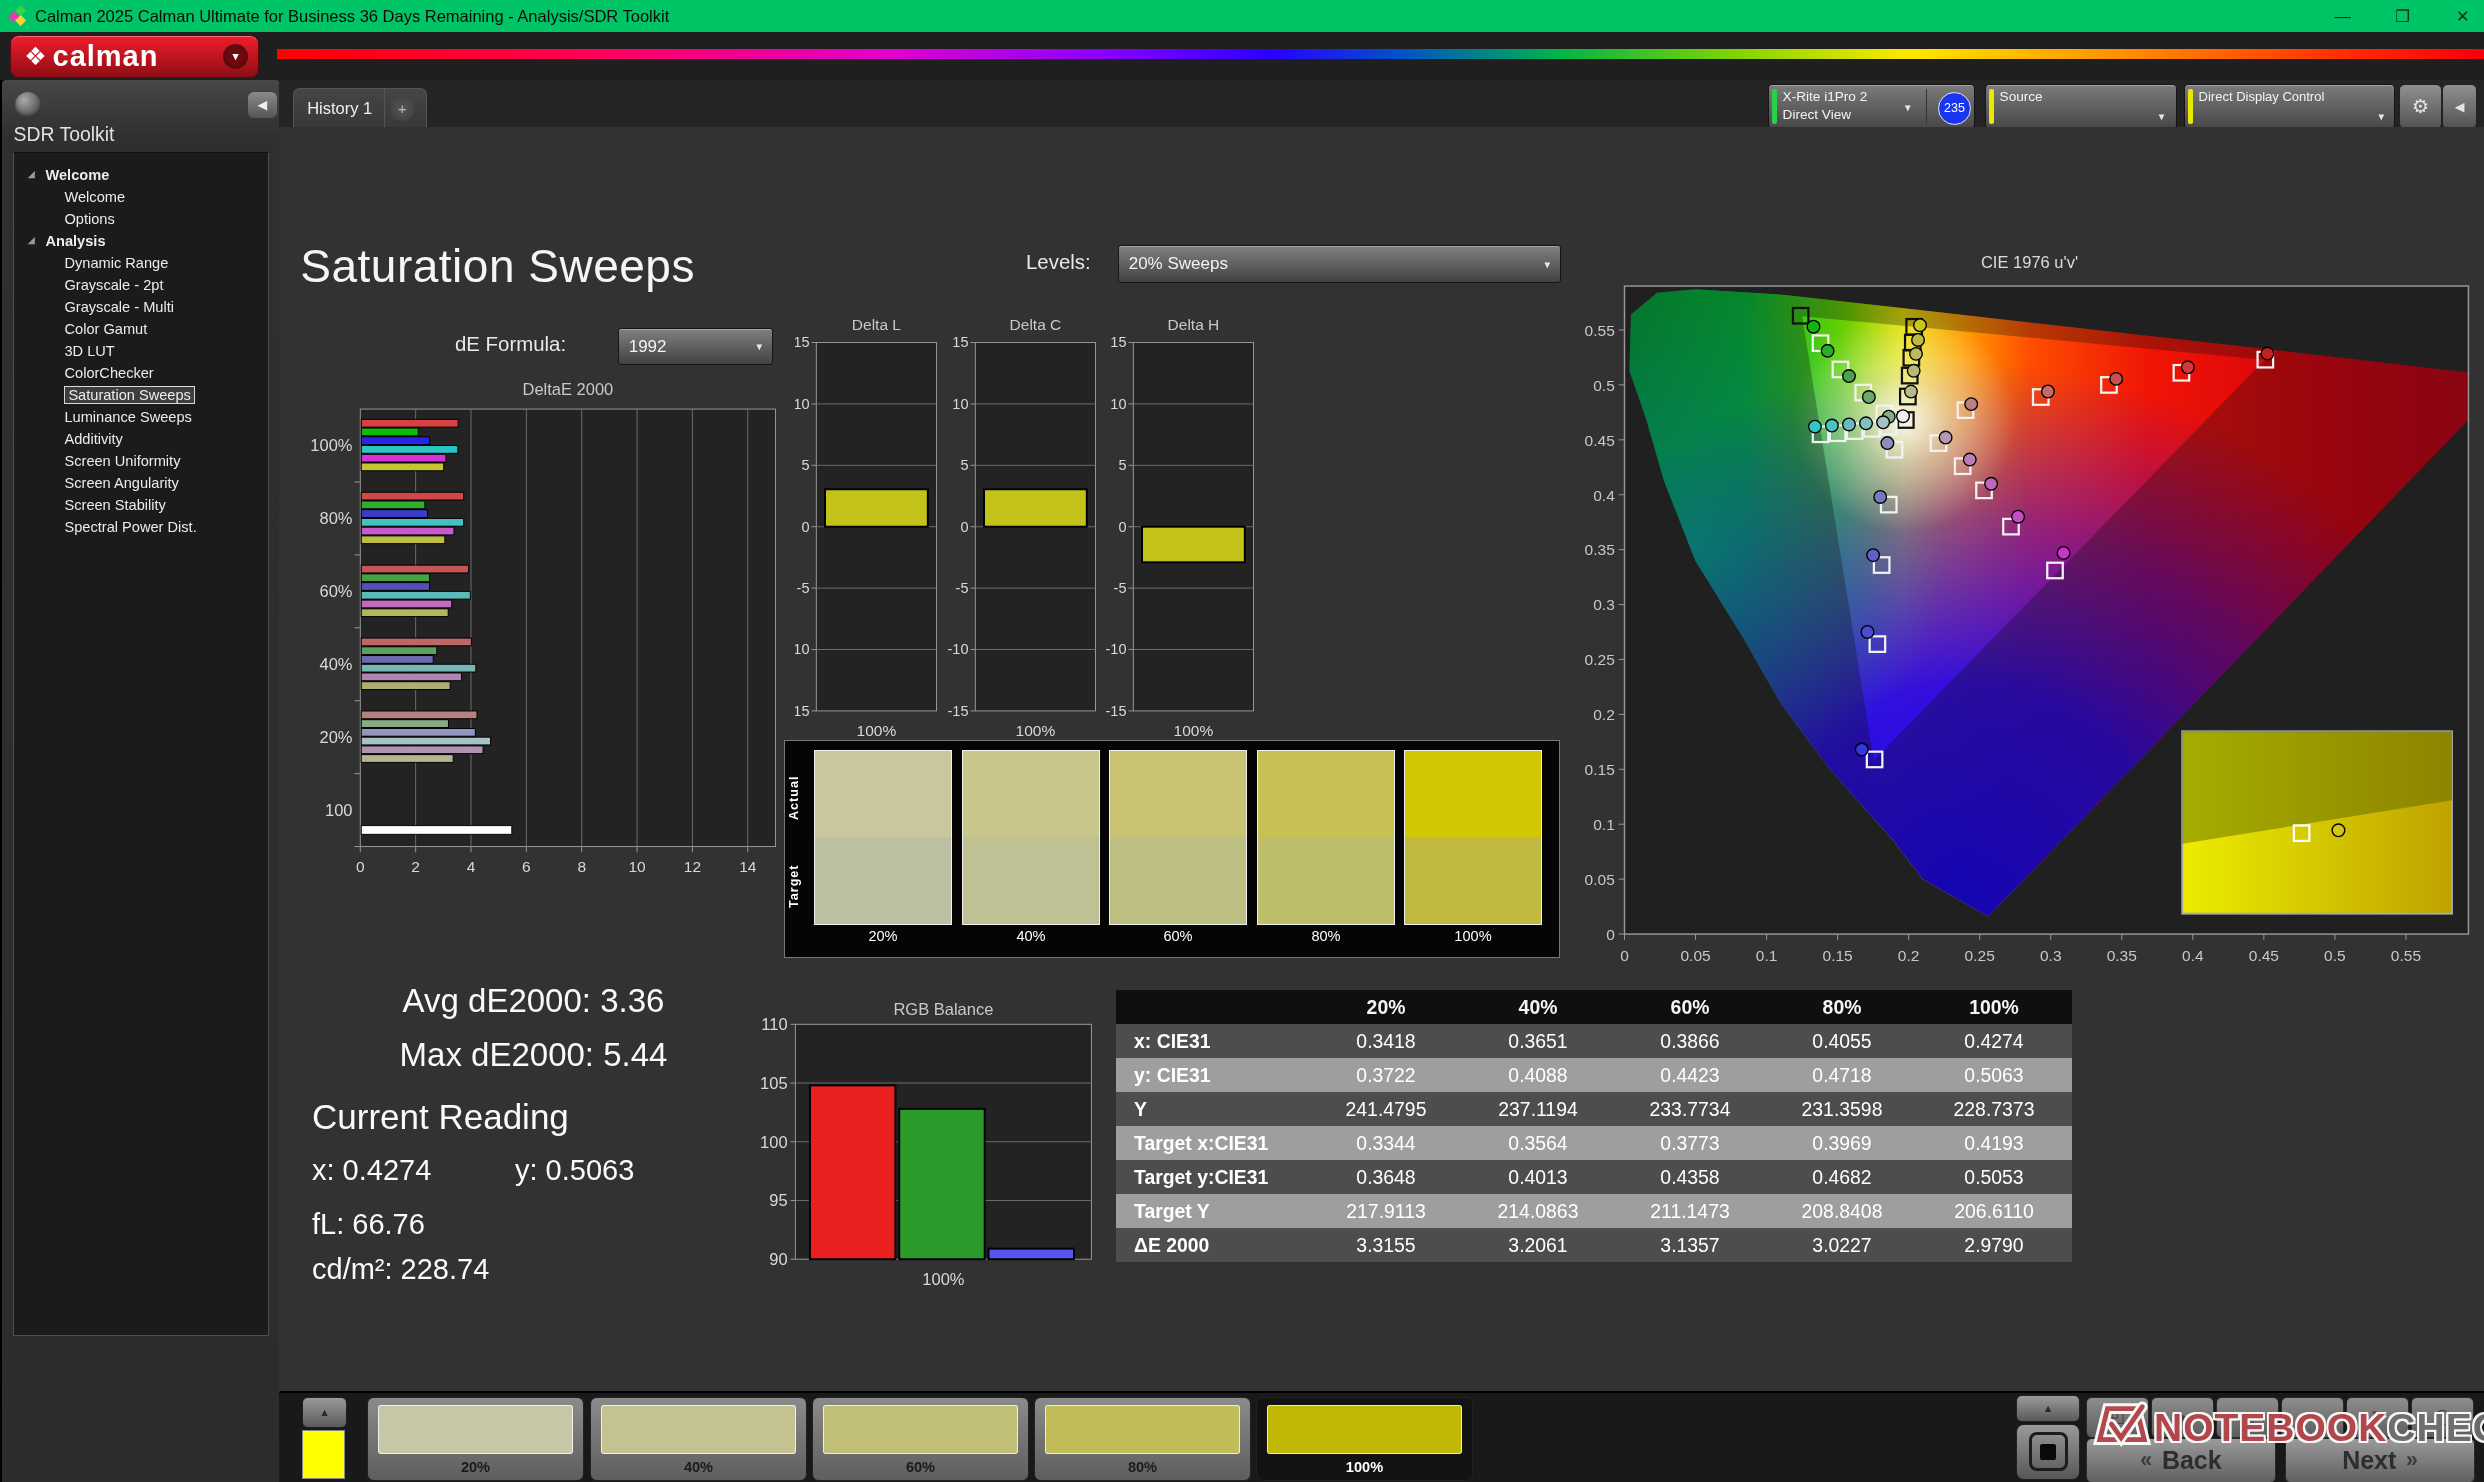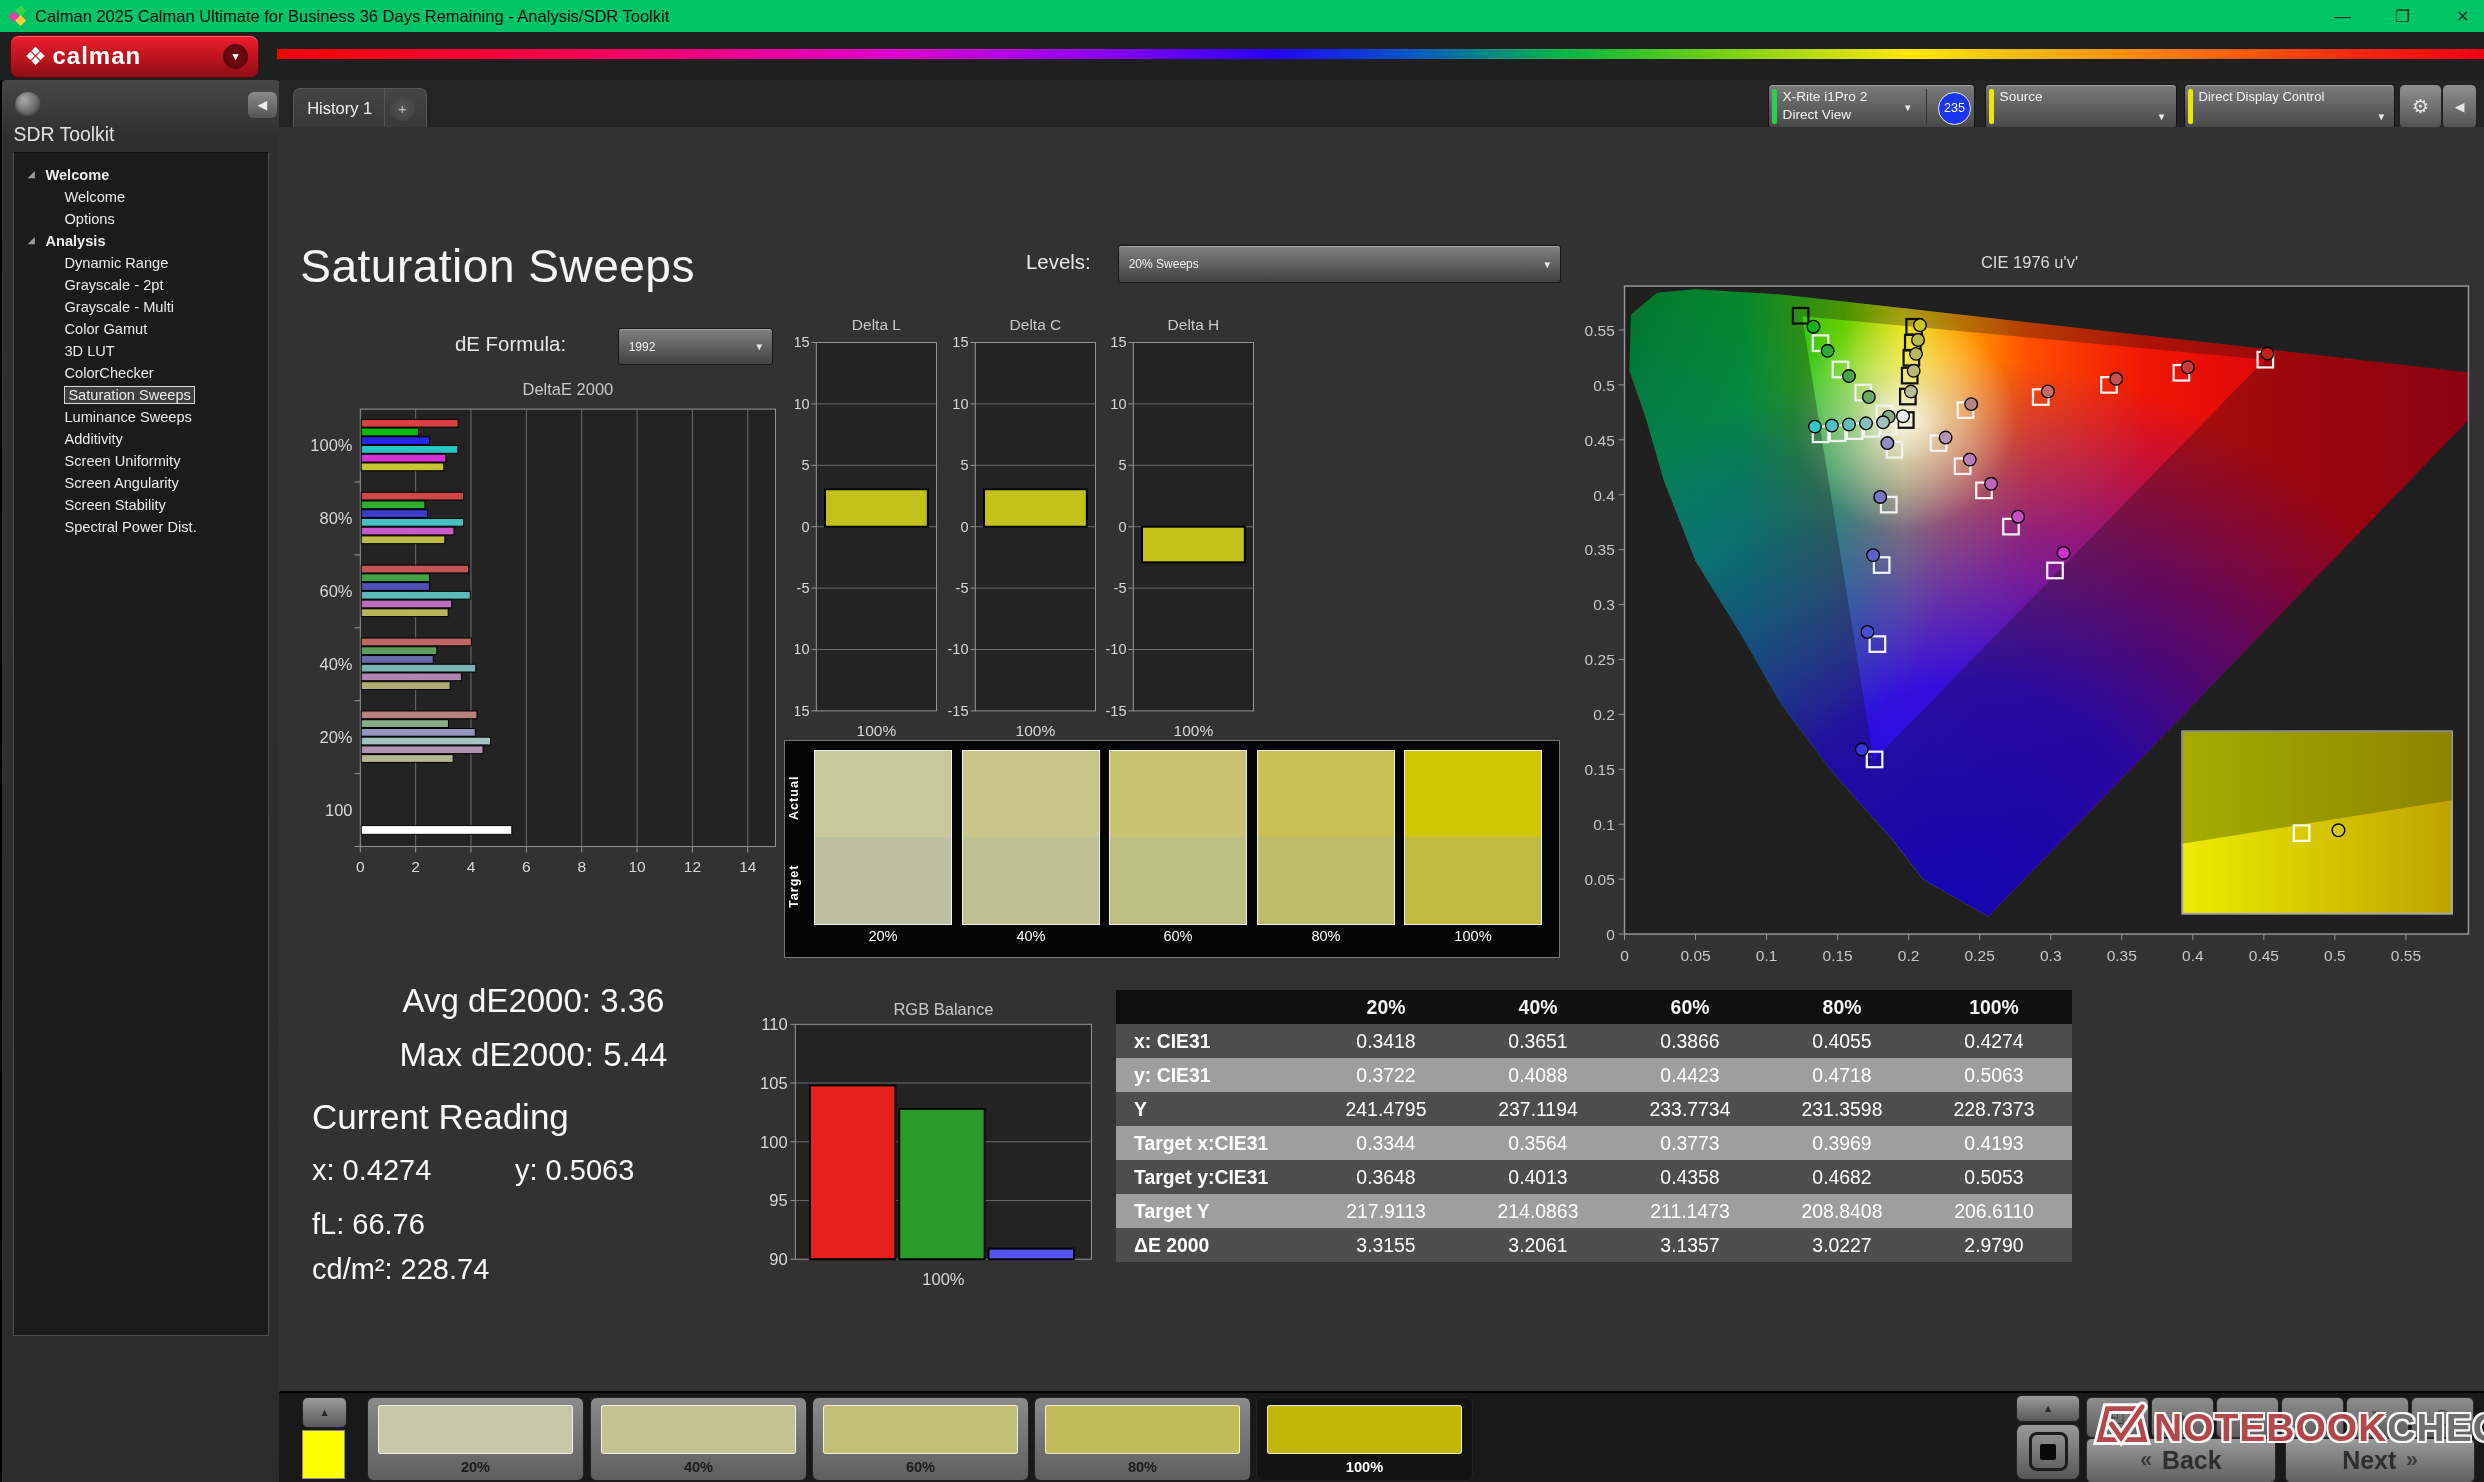--- a/index.html
+++ b/index.html
@@ -10,21 +10,21 @@
   #titlebar{left:0;top:0;width:2484px;height:32px;background:#00c566;display:flex;align-items:center;}
   #titlebar .ttext{color:#0b0b0b;font-size:16.5px;margin-left:7.8px;}
   #win-controls{position:absolute;right:7.8px;top:0;height:32px;display:flex;align-items:center;gap:33px;}
   #win-controls span{color:#0e2f1f;font-size:16.5px;width:27px;text-align:center;cursor:default;}
   
   #logorow{left:0;top:32px;width:2484px;height:48px;background:#1f1f1f;}
   #logo{position:absolute;left:9.7px;top:2.9px;width:247px;height:41px;border-radius:8.7px;
         background:linear-gradient(#ef1d2c,#8e0d14);border:1px solid #5a0a0e;display:flex;align-items:center;
         box-shadow:inset 0 1px 0 rgba(255,255,255,.35);}
   #logo .diamond{color:#fff;font-size:25px;margin-left:13.6px;}
-  #logo .ltext{color:#fff;font-size:24px;font-weight:bold;letter-spacing:1px;margin-left:5.8px;}
+  #logo .ltext{color:#fff;font-size:29px;font-weight:bold;letter-spacing:1px;margin-left:5.8px;}
   #logo .lchev{margin-left:auto;margin-right:9.7px;width:25px;height:25px;border-radius:50%;
         background:radial-gradient(#7d0b11,#4f070b);color:#fff;font-size:10.7px;display:flex;align-items:center;justify-content:center;}
   #rainbow{position:absolute;left:277px;top:16.5px;width:2208px;height:10.7px;
         background:linear-gradient(90deg,#ff0000 0%,#ff0055 14%,#e100d0 28%,#8400ff 38%,#2a00ff 45%,#0053c8 51%,#00b44a 58%,#7fd400 66%,#ffe800 74%,#ff8a00 84%,#ff2a00 94%,#f40009 100%);}
   
   #sidebar{left:1.9px;top:80px;width:278px;height:1403px;background:linear-gradient(#474747,#2f2f2f 58px,#2c2c2c);border-radius:3.9px 3.9px 0 0;}
   #sphere-btn{position:absolute;left:13.6px;top:11.6px;width:26px;height:26px;border-radius:50%;
         background:radial-gradient(circle at 35% 30%,#a9a9a9,#565656 70%);box-shadow:inset 0 -1.9px 3.9px rgba(0,0,0,.5);}
   #collapse-btn{position:absolute;left:246px;top:11.6px;width:29px;height:26px;border-radius:5.8px;
         background:linear-gradient(#8a8a8a,#555);color:#eee;font-size:12.6px;display:flex;align-items:center;justify-content:center;}
@@ -52,21 +52,21 @@
         border:1px solid #222;color:#e4e4e4;display:flex;align-items:center;justify-content:center;}
   #badge-235{position:absolute;left:169px;top:6.8px;width:31px;height:31px;border-radius:50%;background:#1a35f0;
         border:1.9px solid #e8e8e8;color:#fff;font-size:12.6px;display:flex;align-items:center;justify-content:center;}
   .tsep{position:absolute;left:157px;top:3.9px;bottom:3.9px;width:1px;background:#333;}
   
   #main{left:279px;top:127px;width:2205px;height:1264px;background:#323232;}
   #page-title{position:absolute;left:21.3px;top:112px;color:#f5f5f5;font-size:46px;letter-spacing:0.5px;}
   .flabel{position:absolute;color:#e8e8e8;font-size:20.4px;}
   .dd{position:absolute;background:linear-gradient(#808080,#424242);border:1px solid #161616;border-radius:2.9px;
       color:#f2f2f2;display:flex;align-items:center;box-shadow:inset 0 1px 0 rgba(255,255,255,.3);}
-  .dd .ddtext{margin-left:9.7px;font-size:12px;}
+  .dd .ddtext{margin-left:9.7px;font-size:17px;}
   .dd .ddchev{margin-left:auto;margin-right:7.8px;font-size:9.7px;color:#e8e8e8;}
   
   #swatch-panel{position:absolute;left:505px;top:613px;width:776px;height:218px;background:#050505;border:1px solid #777;box-sizing:border-box;}
   .vlabel{position:absolute;left:1.9px;width:17.5px;color:#fff;font-weight:bold;font-size:12.6px;
       writing-mode:vertical-rl;transform:rotate(180deg);text-align:center;letter-spacing:1px;}
   .swcol{position:absolute;top:8.7px;width:138px;height:175px;border:1px solid #f0f0f0;box-sizing:border-box;}
   .swcol .half{position:absolute;left:0;width:100%;height:50%;}
   .swlab{position:absolute;width:138px;text-align:center;color:#fff;font-size:14.6px;top:187px;}
   
   .statline{position:absolute;color:#fafafa;}

